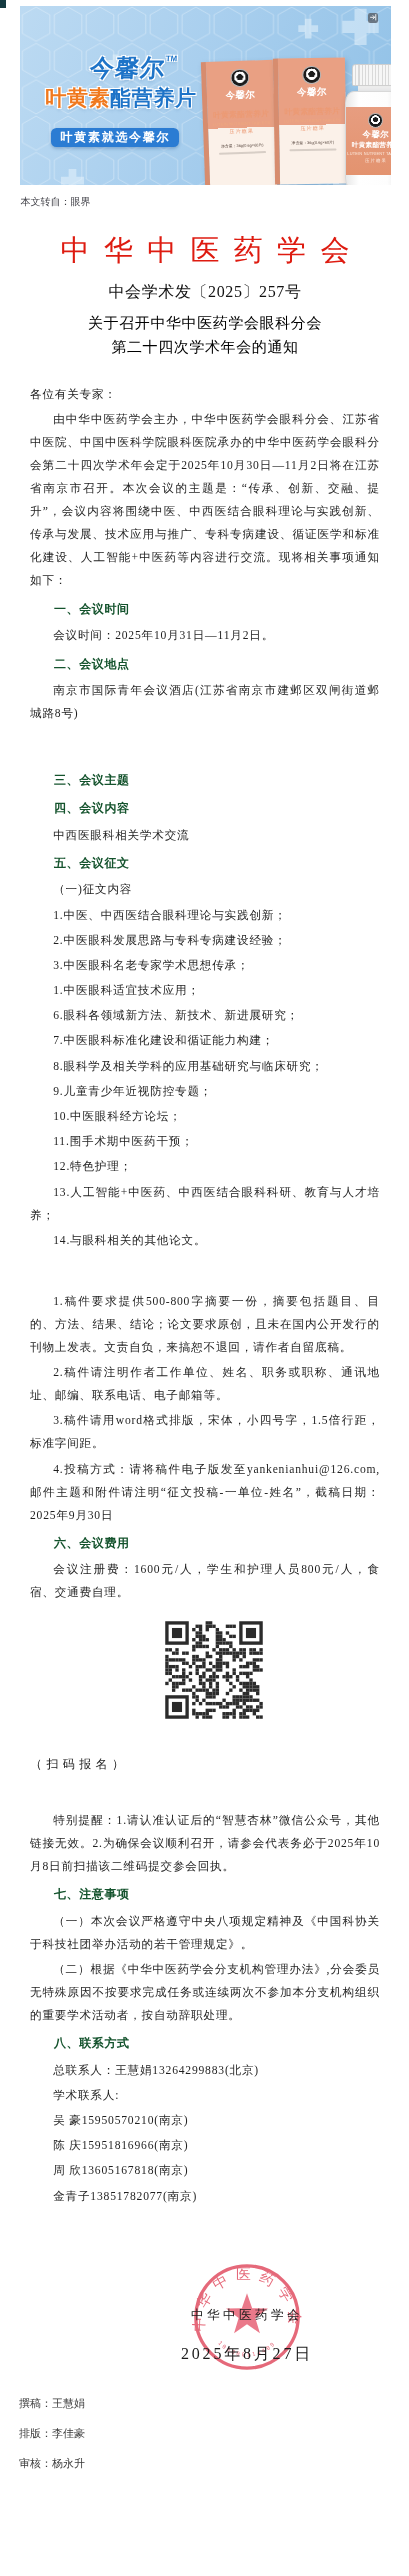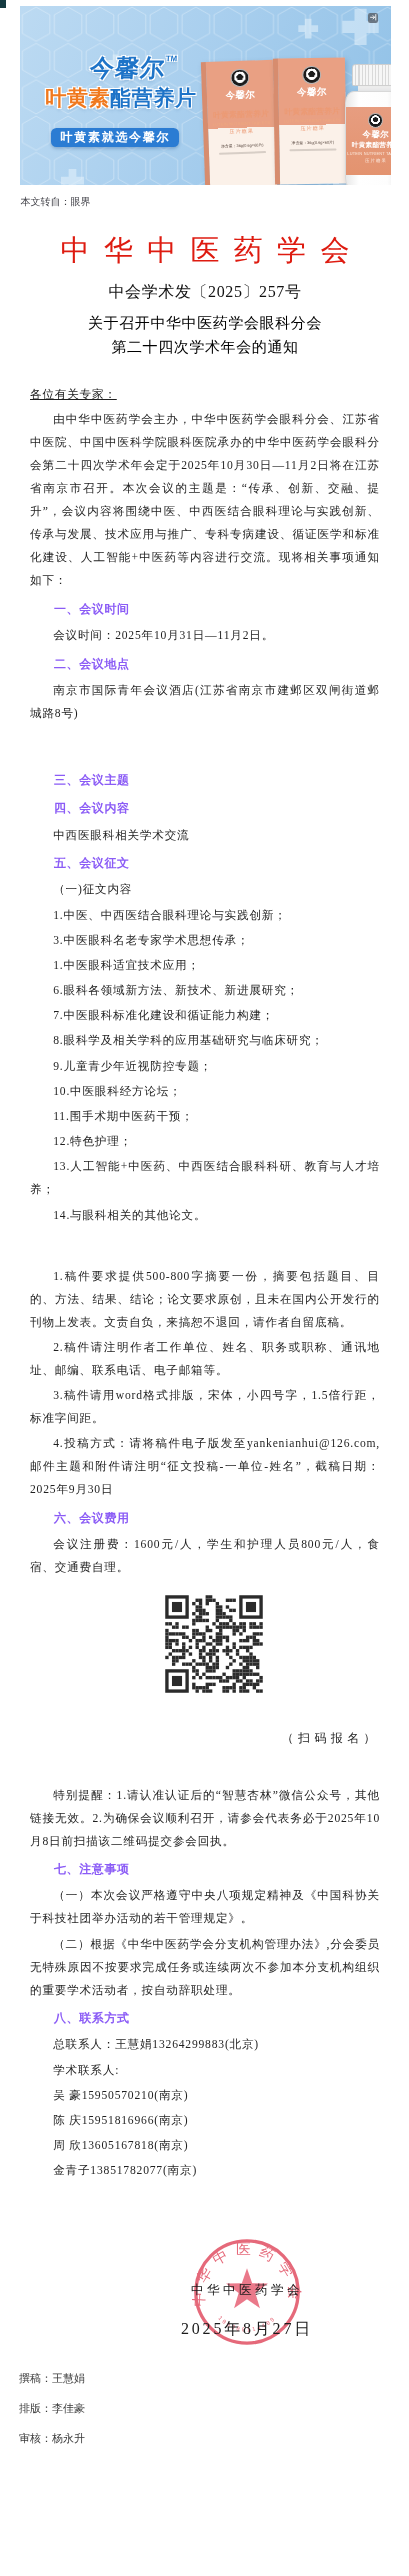--- a/index.html
+++ b/index.html
@@ -58,29 +58,29 @@
   .source-line{margin:10px 0 0 20.4px;font-family:"Liberation Sans",sans-serif;font-size:10px;color:#3f3f46;}
   .org-title{margin-top:22px;text-align:center;color:#de1b10;font-size:29px;letter-spacing:14.3px;padding-left:14.3px;
     font-family:"Liberation Serif","DejaVu Serif",serif;font-weight:500;}
   .doc-no{margin-top:11px;text-align:center;font-size:16px;color:#111;letter-spacing:0.6px;}
   .notice-title{margin-top:8.8px;text-align:center;font-family:"Liberation Sans",sans-serif;
     font-weight:400;font-size:15px;line-height:24px;color:#000;letter-spacing:0.6px;}
 
   .doc-body{padding:0 30px;font-size:11.6px;line-height:23px;letter-spacing:0.8px;text-align:justify;color:#1f1f1f;}
   .doc-body p{margin:0 0 2.2px;}
   .doc-body p.ind{text-indent:2em;}
-  .sec-head{font-family:"Liberation Sans",sans-serif;font-weight:800;font-size:12px;color:#8b5cf6;
+  .sec-head{font-family:"Liberation Sans",sans-serif;font-weight:800;font-size:12px;color:#14532d;
     text-indent:2em;margin:5.5px 0 3.3px;letter-spacing:0.6px;}
-  .salutation{margin-top:24px !important;text-decoration:underline;}
+  .salutation{margin-top:24px !important;}
   .gap-66{height:36px;}
   .gap-56{height:31px;}
 
   .qr-wrap{margin-top:14.3px;text-align:center;}
   .qr-wrap svg{display:inline-block;margin-left:17.6px;}
-  .qr-caption{margin-top:24px !important;text-align:right;text-indent:0 !important;letter-spacing:4.4px;font-size:12px;}
+  .qr-caption{margin-top:24px !important;text-align:left;text-indent:0 !important;letter-spacing:4.4px;font-size:12px;}
 
   .sign-block{position:relative;height:165px;}
   .seal-wrap{position:absolute;left:162px;top:52px;width:110px;height:110px;}
   .seal-wrap svg{position:absolute;left:0;top:0;}
   .seal-text-1{position:absolute;left:50%;top:42px;transform:translateX(-50%);white-space:nowrap;
     color:#1b1b1b;font-size:12.7px;letter-spacing:3.3px;}
   .seal-text-2{position:absolute;left:50%;top:80px;transform:translateX(-50%);white-space:nowrap;
     color:#1b1b1b;font-size:16px;letter-spacing:2.8px;}
 
   .credits{margin:22px 0 0 19px;font-family:"Liberation Sans",sans-serif;font-size:11px;color:#3a3a3a;}
@@ -184,20 +184,21 @@
     <div class="gap-66"></div>
 
     <div class="sec-head">三、会议主题</div>
 
     <div class="sec-head">四、会议内容</div>
     <p class="ind">中西医眼科相关学术交流</p>
 
     <div class="sec-head">五、会议征文</div>
     <p class="ind">（一)征文内容</p>
     <p class="ind">1.中医、中西医结合眼科理论与实践创新；</p>
+    <p class="ind">2.中医眼科发展思路与专科专病建设经验；</p>
     <p class="ind">3.中医眼科名老专家学术思想传承；</p>
     <p class="ind">1.中医眼科适宜技术应用；</p>
     <p class="ind">6.眼科各领域新方法、新技术、新进展研究；</p>
     <p class="ind">7.中医眼科标准化建设和循证能力构建；</p>
     <p class="ind">8.眼科学及相关学科的应用基础研究与临床研究；</p>
     <p class="ind">9.儿童青少年近视防控专题；</p>
     <p class="ind">10.中医眼科经方论坛；</p>
     <p class="ind">11.围手术期中医药干预；</p>
     <p class="ind">12.特色护理；</p>
     <p class="ind">13.人工智能+中医药、中西医结合眼科科研、教育与人才培养；</p>

